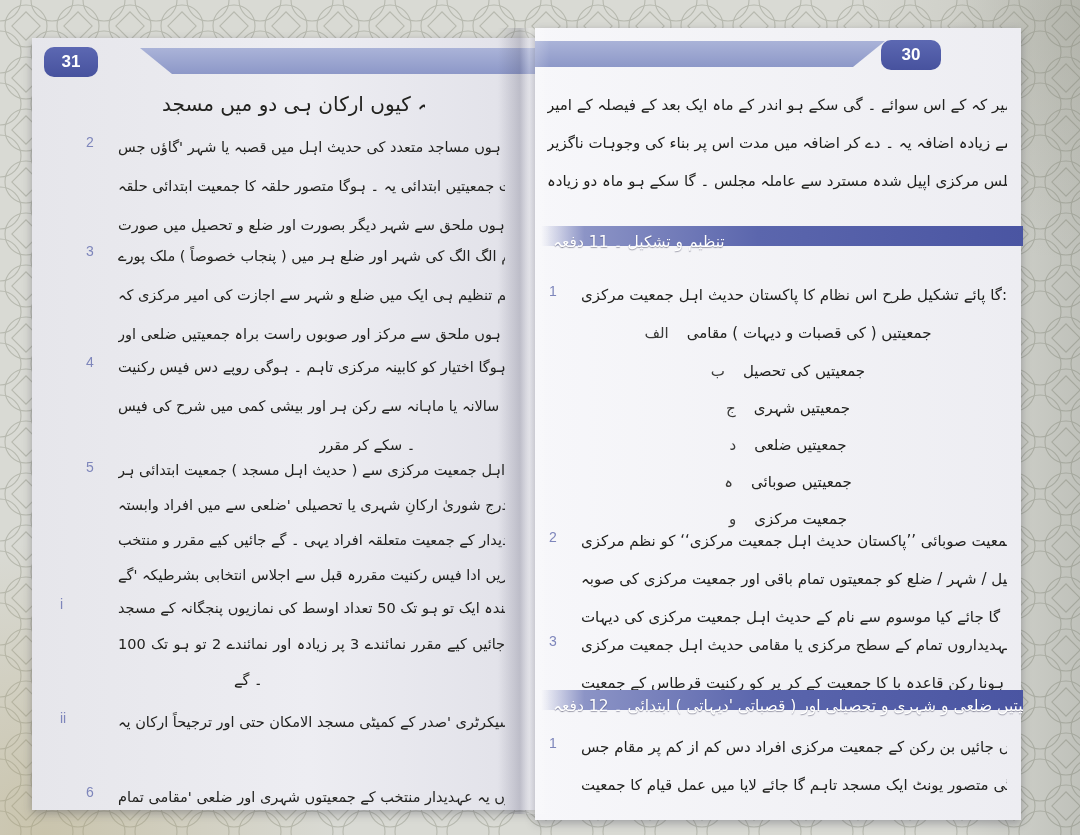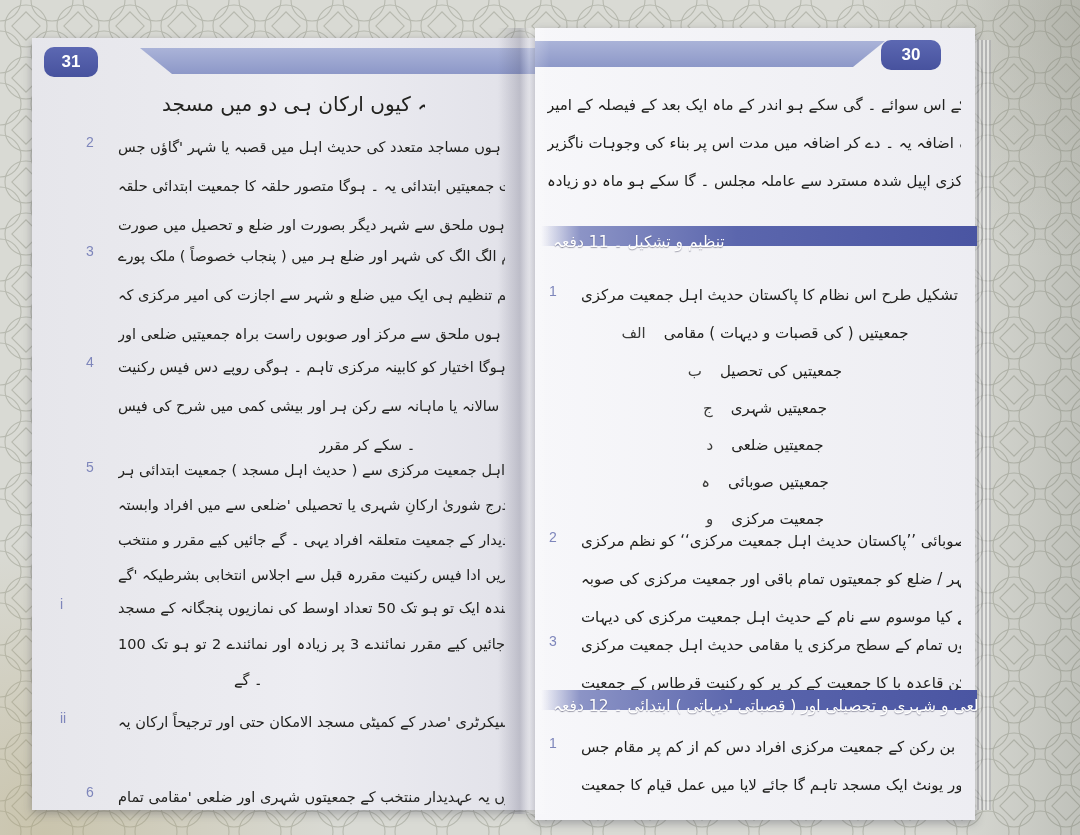--- a/index.html
+++ b/index.html
@@ -9,21 +9,21 @@
   .tint-bl{position:absolute;left:0;top:0;width:100%;height:100%;z-index:1;pointer-events:none;
     background:
       radial-gradient(circle at 4% 100%, rgba(176,160,108,.38), rgba(176,160,108,0) 22%),
       radial-gradient(circle at 100% 2%, rgba(140,140,125,.25), rgba(140,140,125,0) 18%),
       linear-gradient(90deg, rgba(0,0,0,0) 88%, rgba(90,95,85,.20) 100%);}
   
   .page{position:absolute;z-index:2;box-shadow:0 3px 9px rgba(50,50,65,.35);}
   .page-left{left:32px;top:38px;width:503px;height:772px;
     background:linear-gradient(90deg,#e6e6eb 0%,#ededf2 55%,#e3e3ea 92%,#dcdce4 100%);}
   .page-right{left:535px;top:28px;width:440px;height:792px;
-    background:linear-gradient(90deg,#f7f7fa 0%,#f1f1f5 60%,#ededf2 100%);}
+    background:linear-gradient(90deg,#f7f7fa 0%,#f1f1f5 60%,#ededf2 100%);padding-left:46px;}
   .gutter{position:absolute;left:498px;top:28px;width:52px;height:786px;z-index:3;pointer-events:none;
     background:linear-gradient(90deg,rgba(0,0,0,0) 0%,rgba(70,70,95,.22) 42%,rgba(255,255,255,.28) 60%,rgba(0,0,0,0) 100%);}
   .edge-stack{position:absolute;left:975px;top:40px;width:16px;height:770px;z-index:2;opacity:.55;
     background:repeating-linear-gradient(90deg,rgba(255,255,255,.85) 0 2px,rgba(135,135,150,.55) 2px 4px);}
   
   .hdr-box{position:absolute;height:30px;background:linear-gradient(180deg,#5c68b2,#47529e);
     color:#fff;font:bold 17px/30px "Liberation Sans",sans-serif;text-align:center;border-radius:10px;z-index:4;}
   .hdr-bar{position:absolute;height:26px;background:linear-gradient(180deg,#aab3d8,#8d98c8);z-index:3;}
   .lp-hdr-box{left:12px;top:9px;width:54px;}
   .lp-hdr-bar{left:62px;top:10px;right:0;clip-path:polygon(46px 0,100% 0,100% 100%,78px 100%);}

